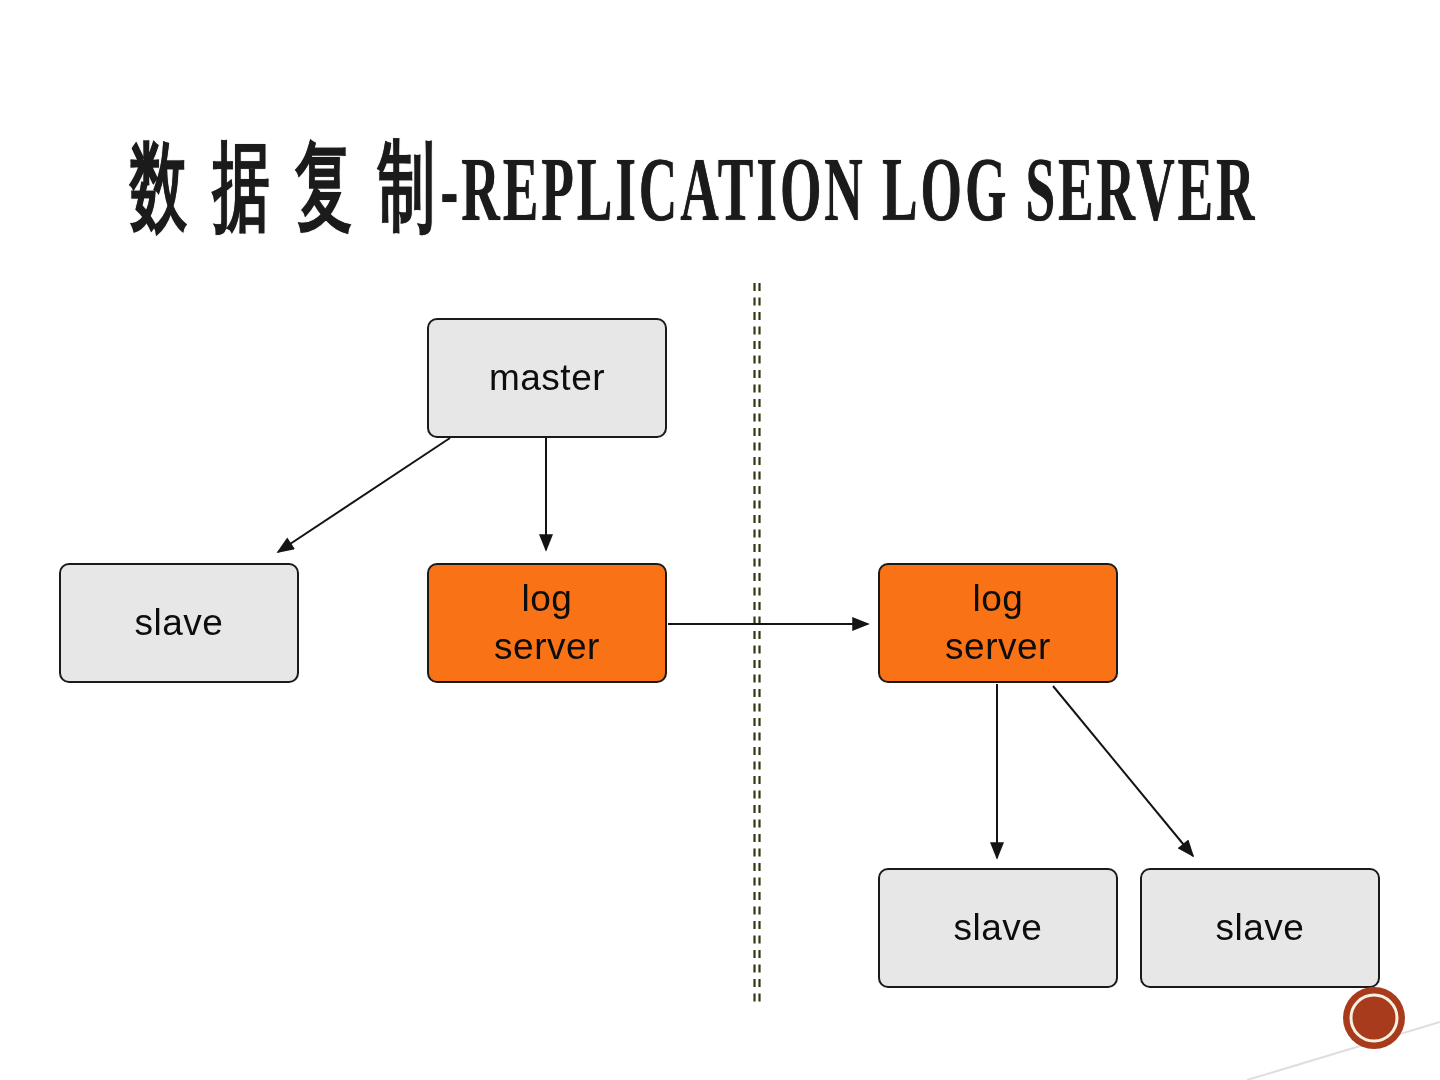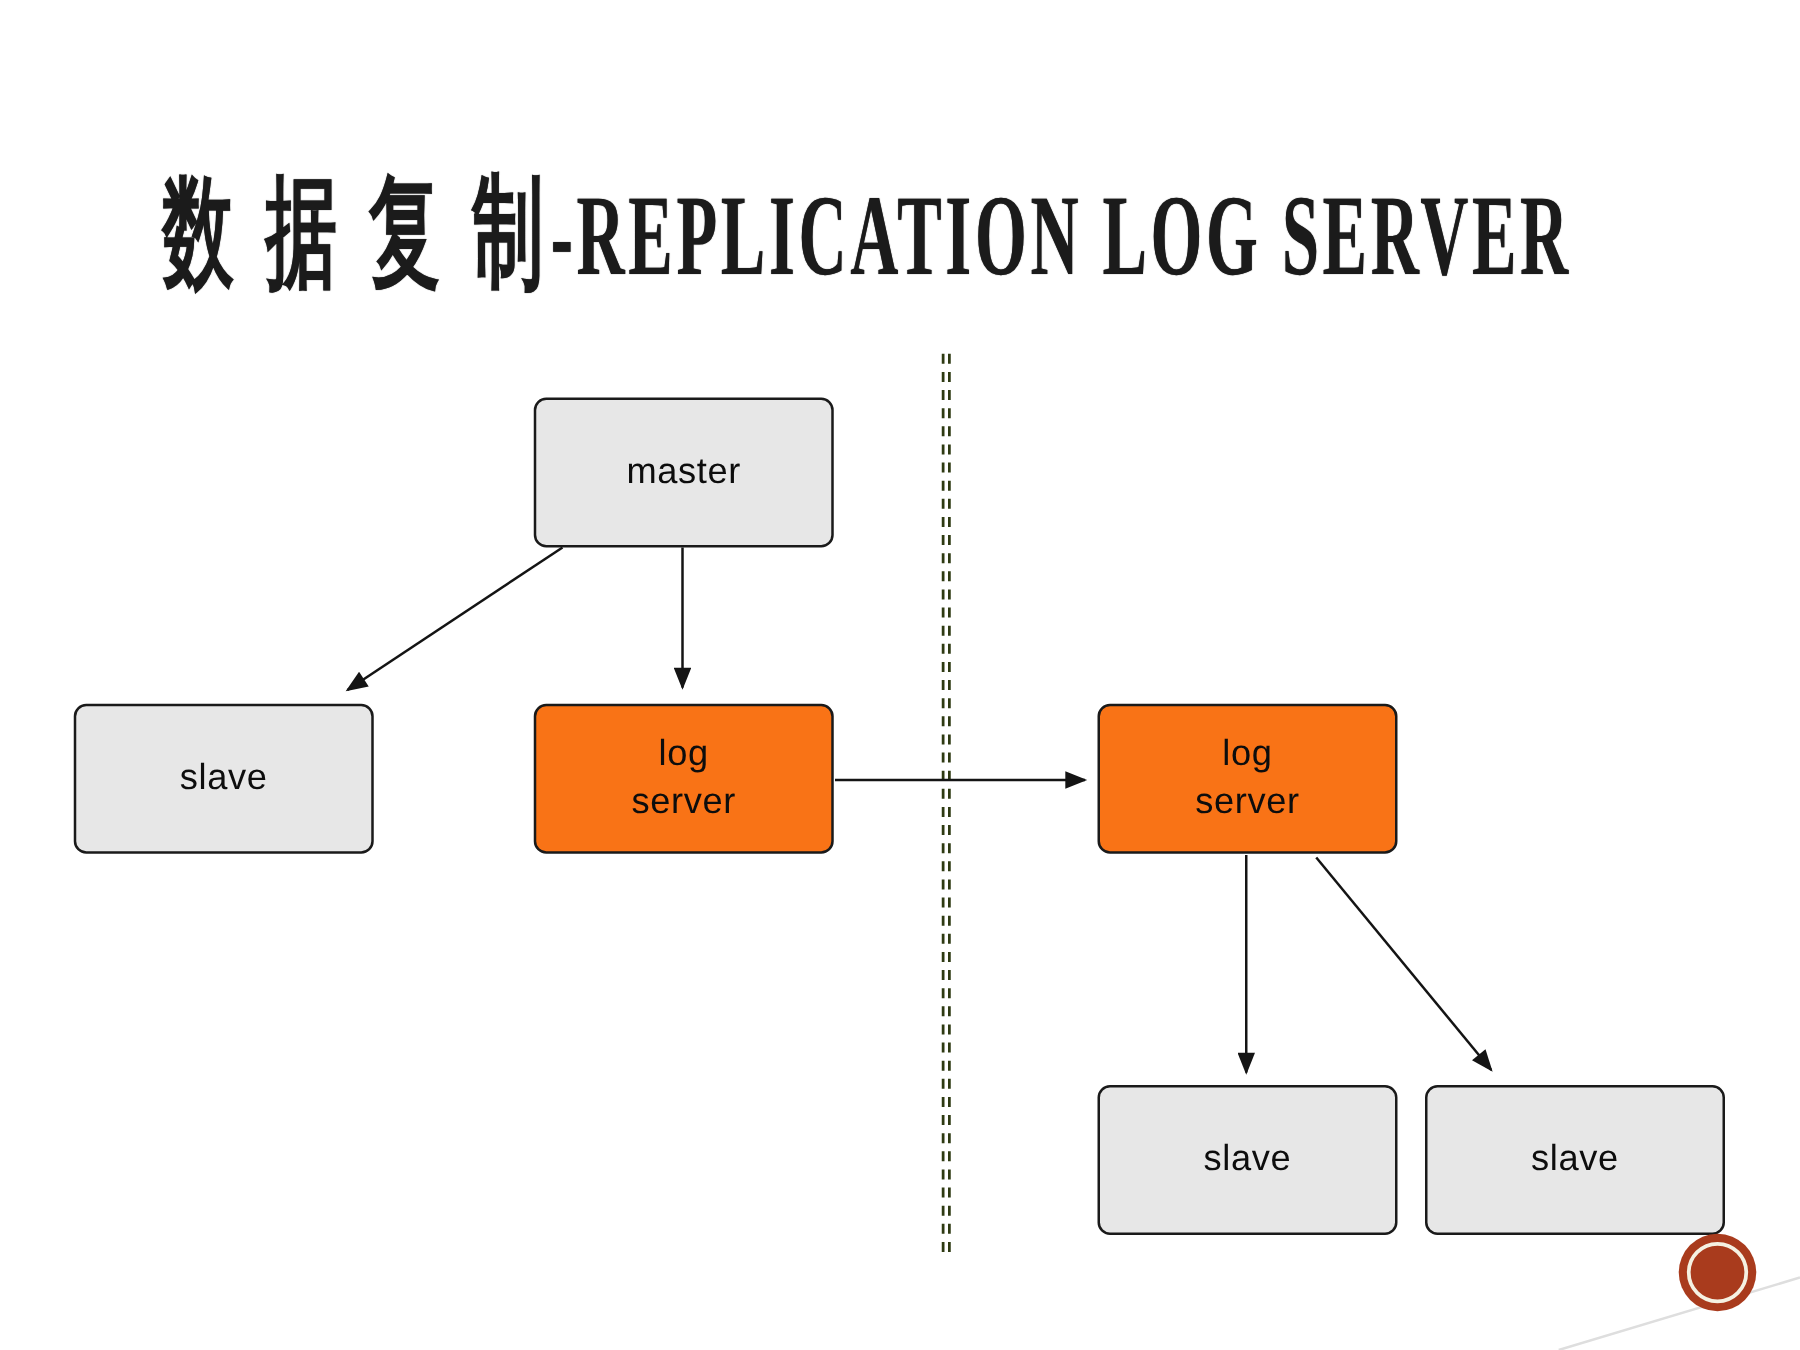--- a/index.html
+++ b/index.html
@@ -35,21 +35,21 @@
     border: 2px solid #1a1a1a;
     border-radius: 10px;
     display: flex;
     align-items: center;
     justify-content: center;
     z-index: 1;
   }
   .node-plain { background: #e7e7e7; }
   .node-highlight { background: #f97316; }
   .node-label {
-    font-size: 29px;
+    font-size: 37px;
     color: #0d0d0d;
     text-align: center;
     white-space: pre-line;
     line-height: 1.3;
     letter-spacing: 0.5px;
   }
   .n-master      { left: 427px;  top: 318px; }
   .n-slave-left  { left: 59px;   top: 563px; }
   .n-log-left    { left: 427px;  top: 563px; }
   .n-log-right   { left: 878px;  top: 563px; }

